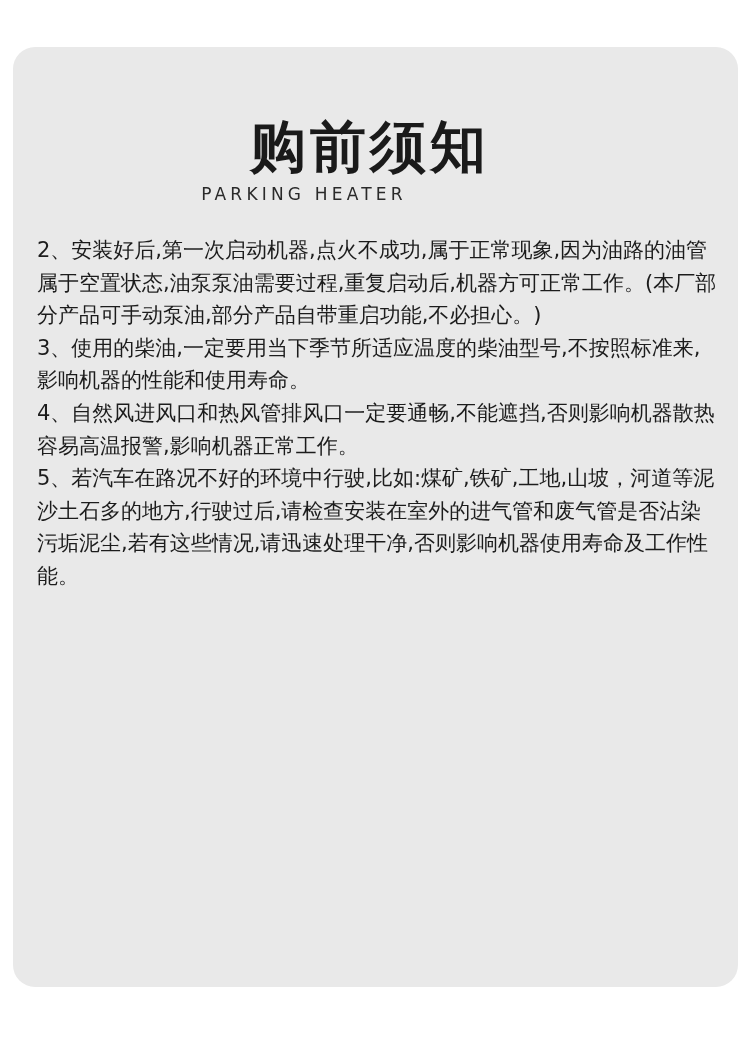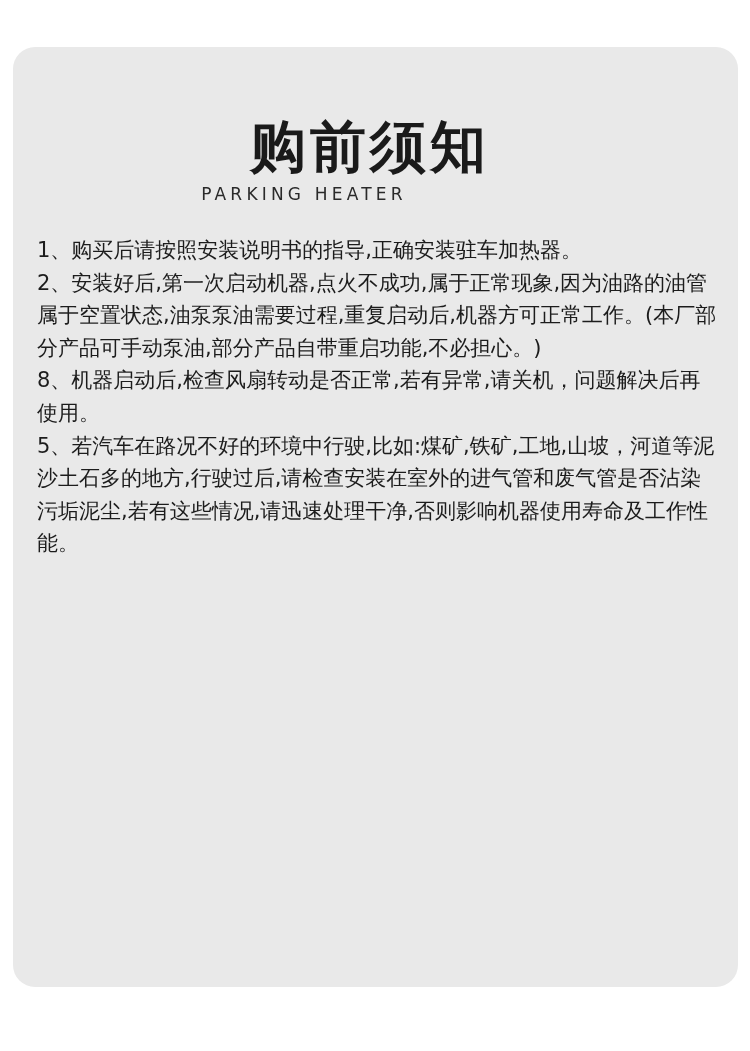--- a/index.html
+++ b/index.html
@@ -65,17 +65,17 @@
   </style>
 </head>
 <body>
 
 <div class="card"></div>
 
 <div class="title">购前须知</div>
 <div class="subtitle">PARKING HEATER</div>
 
 <div class="notes">
-  <p class="note">1、购买后请按照安装说明书的指导,正确安装驻车加热器。</p>
   <p class="note">2、安装好后,第一次启动机器,点火不成功,属于正常现象,因为油路的油管属于空置状态,油泵泵油需要过程,重复启动后,机器方可正常工作。(本厂部分产品可手动泵油,部分产品自带重启功能,不必担心。)</p>
-  <p class="note">8、机器启动后,检查风扇转动是否正常,若有异常,请关机，问题解决后再使用。</p>
+  <p class="note">3、使用的柴油,一定要用当下季节所适应温度的柴油型号,不按照标准来,影响机器的性能和使用寿命。</p>
+  <p class="note">4、自然风进风口和热风管排风口一定要通畅,不能遮挡,否则影响机器散热容易高温报警,影响机器正常工作。</p>
   <p class="note">5、若汽车在路况不好的环境中行驶,比如:煤矿,铁矿,工地,山坡，河道等泥沙土石多的地方,行驶过后,请检查安装在室外的进气管和废气管是否沾染污垢泥尘,若有这些情况,请迅速处理干净,否则影响机器使用寿命及工作性能。</p>
 </div>
 
 </body></html>

